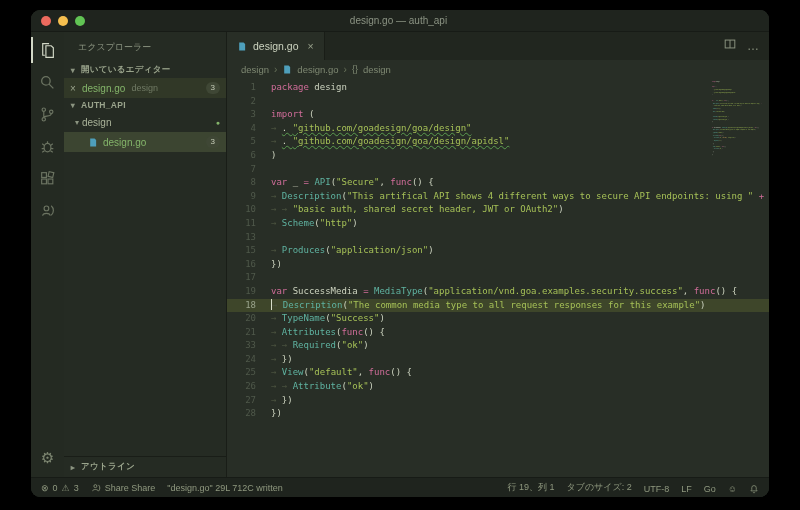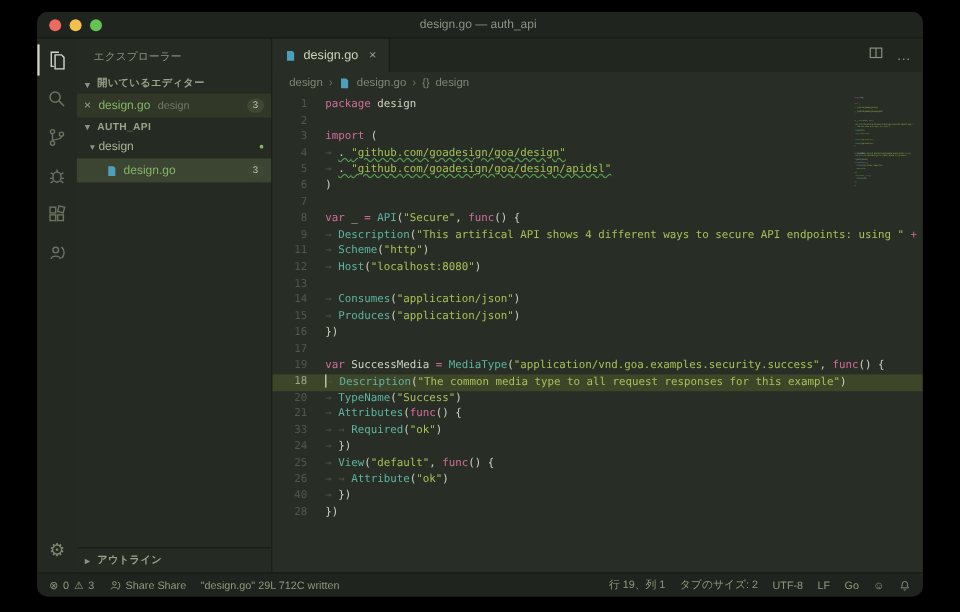--- a/index.html
+++ b/index.html
@@ -68,21 +68,21 @@
   .caret{display:inline-block;width:1px;height:11px;background:#d8dec9;vertical-align:-2px}
   
   .mini{position:absolute;top:3px;right:4px;width:140px;transform:scaleX(.38);transform-origin:top right;
     font-size:2.4px;line-height:2.7px;pointer-events:none;font-family:"DejaVu Sans Mono",monospace}
   .mini-row{white-space:pre;height:2.7px;overflow:hidden}
   .mini .tok{text-decoration:none !important}
   
   .statusbar{flex:0 0 20px;background:#1f241e;border-top:1px solid #171b16;display:flex;align-items:center;
     padding:0 10px;font-size:9px;color:#8f987f;gap:12px}
   .sb-group{display:flex;align-items:center;gap:4px}
-  .sb-right{margin-left:auto;display:flex;align-items:center;gap:12px}
+  .sb-right{margin-left:auto;display:flex;align-items:flex-end;gap:12px}
   .sb-ico{font-size:9px}
   .sb-svg svg{width:10px;height:10px;display:block}
 </style>
 </head>
 <body>
 
 <div class="window">
 
   <div class="titlebar">
     <div class="traffic">
@@ -251,34 +251,30 @@
             </div>
             <div class="code-row">
               <span class="ln">8</span>
               <span class="codeline"><span class="tok kw">var</span><span class="tok pl"> _ </span><span class="tok op">=</span><span class="tok pl"> </span><span class="tok fn">API</span><span class="tok pl">(</span><span class="tok str">"Secure"</span><span class="tok pl">, </span><span class="tok kw">func</span><span class="tok pl">() {</span></span>
             </div>
             <div class="code-row">
               <span class="ln">9</span>
               <span class="codeline"><span class="tok ws">→ </span><span class="tok fn">Description</span><span class="tok pl">(</span><span class="tok str">"This artifical API shows 4 different ways to secure API endpoints: using "</span><span class="tok pl"> </span><span class="tok op">+</span></span>
             </div>
             <div class="code-row">
+              <span class="ln">10</span>
+              <span class="codeline"><span class="tok ws">→ </span><span class="tok ws">→ </span><span class="tok str">"basic auth, shared secret header, JWT or OAuth2"</span><span class="tok pl">)</span></span>
+            </div>
+            <div class="code-row">
               <span class="ln">11</span>
               <span class="codeline"><span class="tok ws">→ </span><span class="tok fn">Scheme</span><span class="tok pl">(</span><span class="tok str">"http"</span><span class="tok pl">)</span></span>
             </div>
             <div class="code-row">
-              <span class="ln">12</span>
-              <span class="codeline"><span class="tok ws">→ </span><span class="tok fn">Host</span><span class="tok pl">(</span><span class="tok str">"localhost:8080"</span><span class="tok pl">)</span></span>
-            </div>
-            <div class="code-row">
               <span class="ln">13</span>
               <span class="codeline"></span>
-            </div>
-            <div class="code-row">
-              <span class="ln">14</span>
-              <span class="codeline"><span class="tok ws">→ </span><span class="tok fn">Consumes</span><span class="tok pl">(</span><span class="tok str">"application/json"</span><span class="tok pl">)</span></span>
             </div>
             <div class="code-row">
               <span class="ln">15</span>
               <span class="codeline"><span class="tok ws">→ </span><span class="tok fn">Produces</span><span class="tok pl">(</span><span class="tok str">"application/json"</span><span class="tok pl">)</span></span>
             </div>
             <div class="code-row">
               <span class="ln">16</span>
               <span class="codeline"><span class="tok pl">})</span></span>
             </div>
             <div class="code-row">
@@ -311,21 +307,21 @@
             </div>
             <div class="code-row">
               <span class="ln">25</span>
               <span class="codeline"><span class="tok ws">→ </span><span class="tok fn">View</span><span class="tok pl">(</span><span class="tok str">"default"</span><span class="tok pl">, </span><span class="tok kw">func</span><span class="tok pl">() {</span></span>
             </div>
             <div class="code-row">
               <span class="ln">26</span>
               <span class="codeline"><span class="tok ws">→ </span><span class="tok ws">→ </span><span class="tok fn">Attribute</span><span class="tok pl">(</span><span class="tok str">"ok"</span><span class="tok pl">)</span></span>
             </div>
             <div class="code-row">
-              <span class="ln">40</span>
+              <span class="ln">27</span>
               <span class="codeline"><span class="tok ws">→ </span><span class="tok pl">})</span></span>
             </div>
             <div class="code-row">
               <span class="ln">28</span>
               <span class="codeline"><span class="tok pl">})</span></span>
             </div>
           </div>
         <div class="mini">
             <div class="mini-row"><span class="tok kw">package</span><span class="tok pl"> design</span></div>
             <div class="mini-row"></div>

